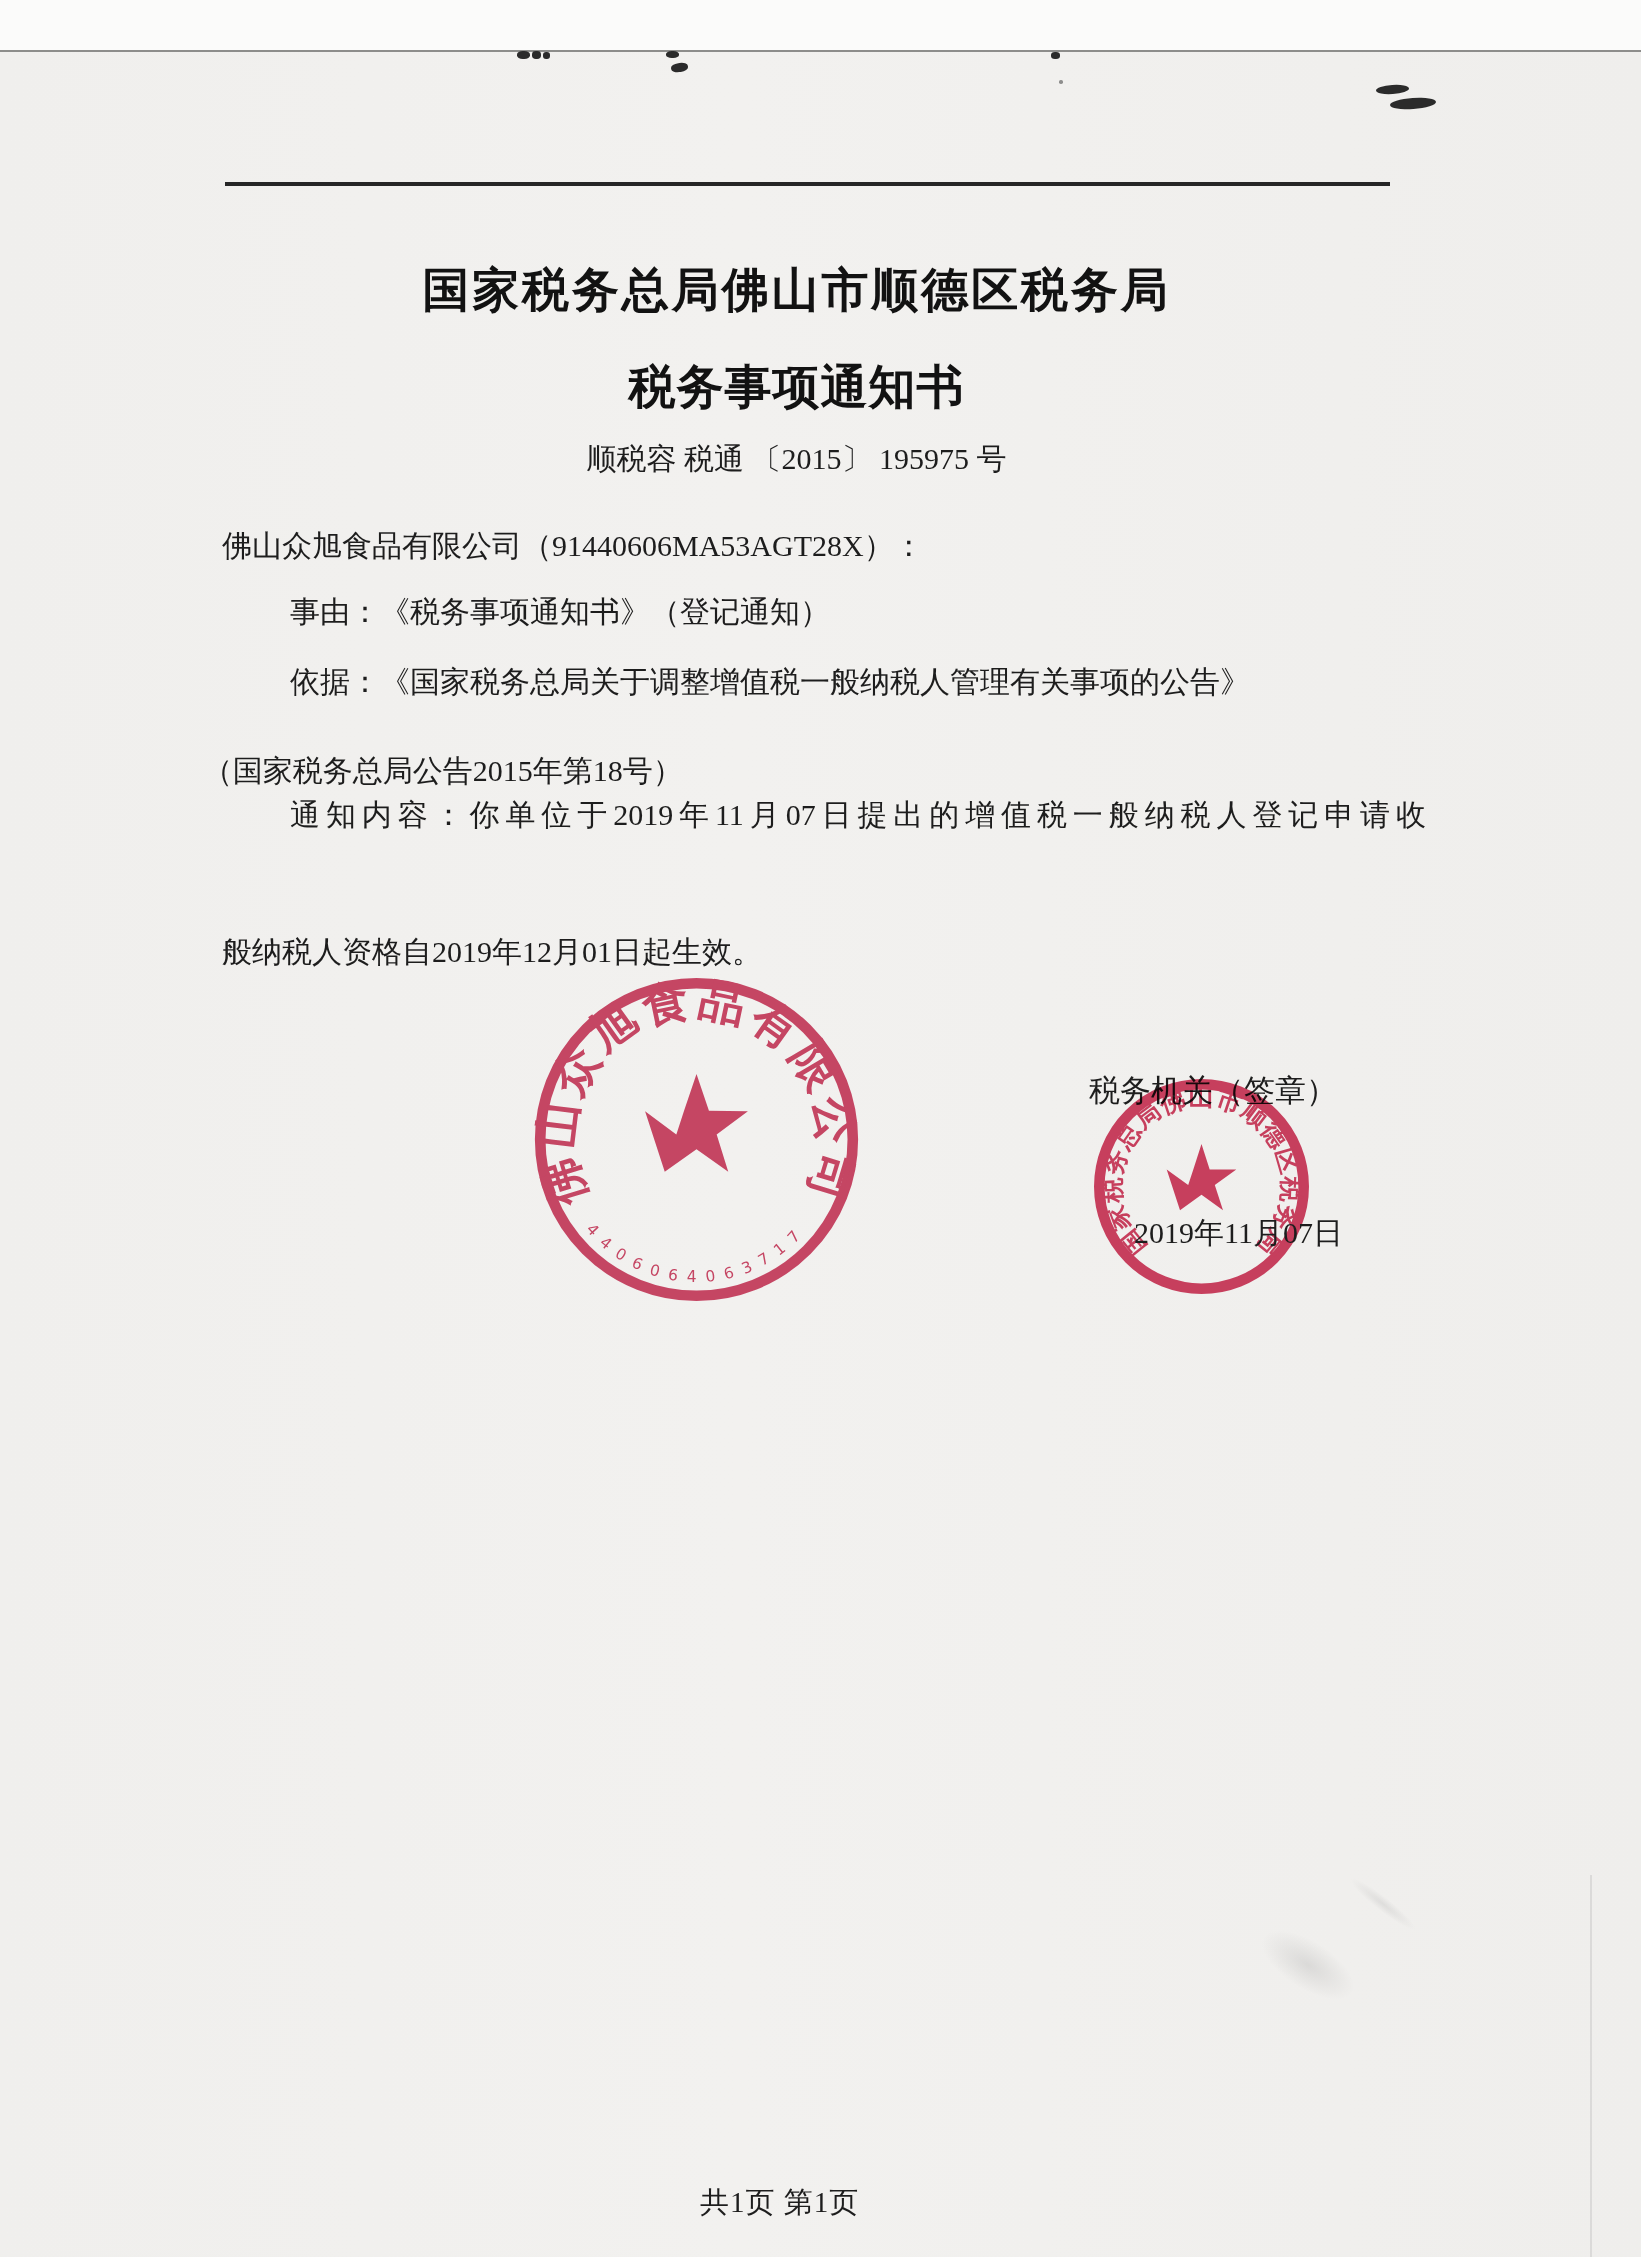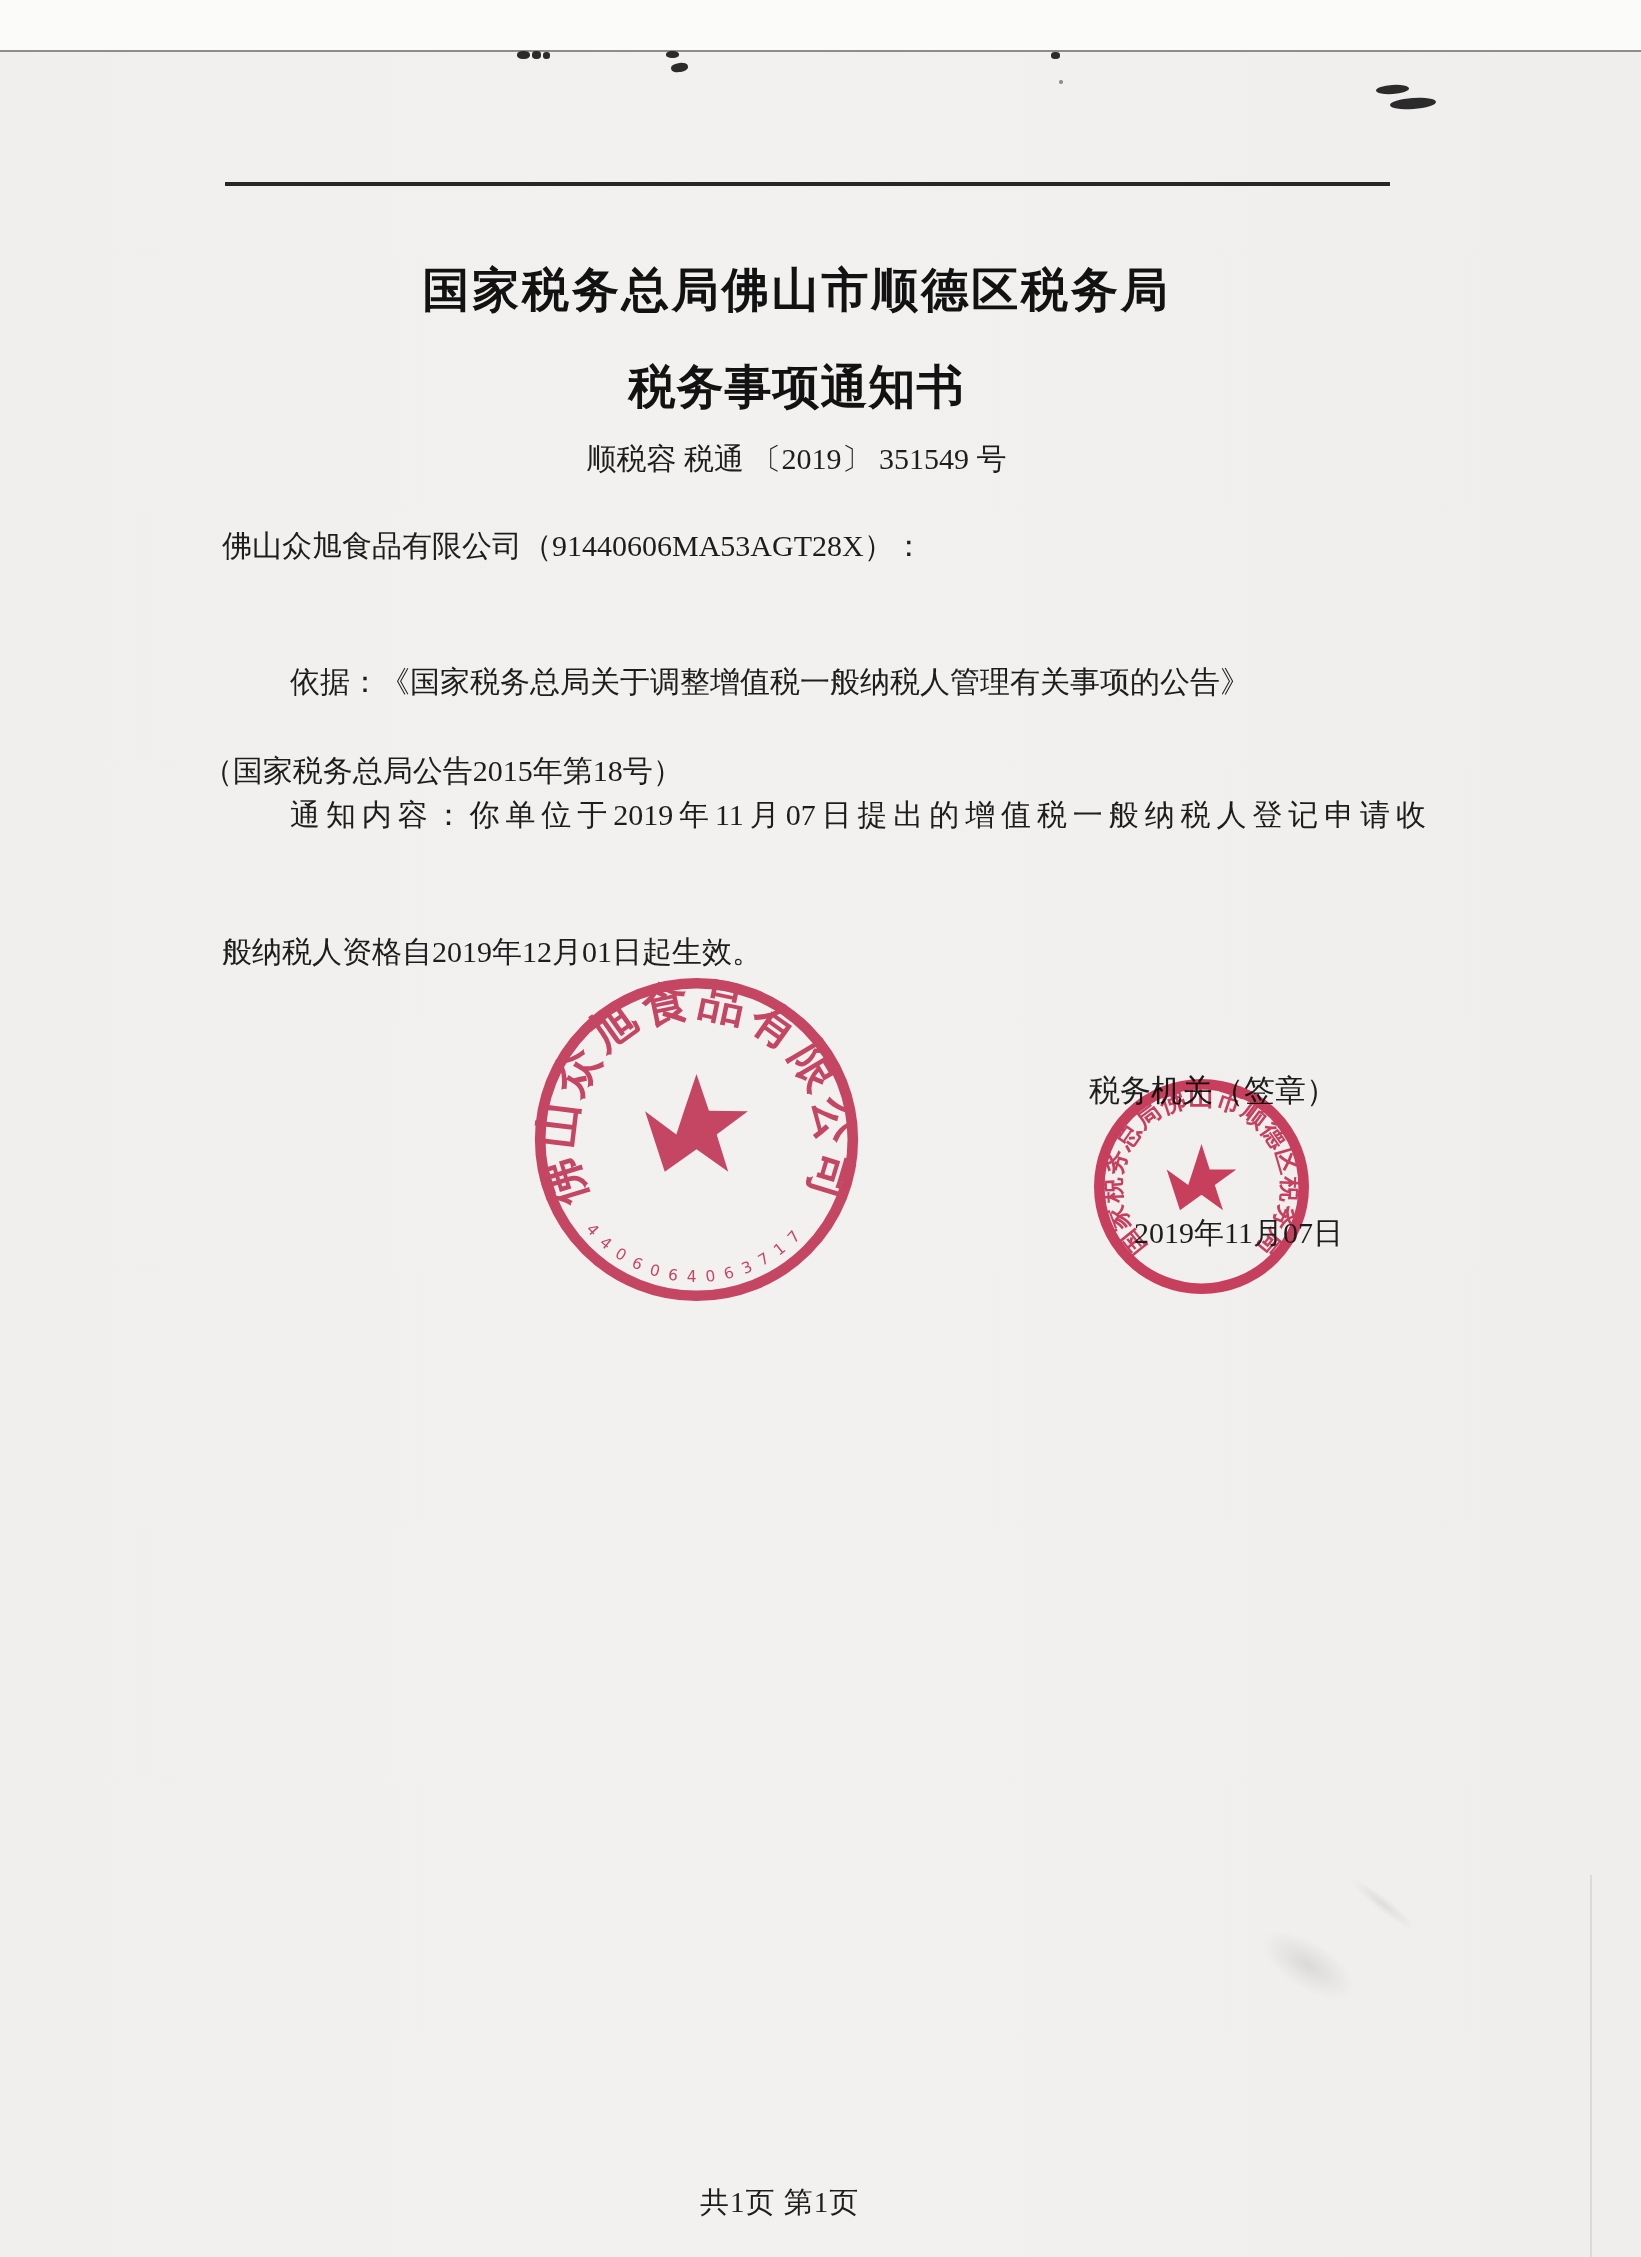--- a/index.html
+++ b/index.html
@@ -54,23 +54,24 @@
   <div class="artifact" style="left:1051px;top:52px;width:8.7px;height:6.8px;"></div>
   <div class="artifact" style="left:1059px;top:80px;width:3.9px;height:3.9px;opacity:.5;"></div>
   <div class="artifact" style="left:1376px;top:85px;width:33px;height:8.7px;transform:rotate(-4deg);border-radius:50%;"></div>
   <div class="artifact" style="left:1390px;top:98px;width:46px;height:10.6px;transform:rotate(-4deg);border-radius:50%;"></div>
 
   <div class="rule"></div>
 
   <div class="title title1">国家税务总局佛山市顺德区税务局</div>
   <div class="title title2">税务事项通知书</div>
 
-  <div class="docnum">顺税容 税通 〔2019〕 351549 号</div>
+  <div class="docnum">顺税容 税通 〔2015〕 195975 号</div>
 
   <div class="bodytext line addr">佛山众旭食品有限公司（91440606MA53AGT28X）：</div>
+  <div class="bodytext line l0">事由：《税务事项通知书》（登记通知）</div>
   <div class="bodytext line l1">依据：《国家税务总局关于调整增值税一般纳税人管理有关事项的公告》</div>
   <div class="bodytext line l2">（国家税务总局公告2015年第18号）</div>
   <div class="bodytext line l3">通知内容：你单位于2019年11月07日提出的增值税一般纳税人登记申请收</div>
   <div class="bodytext line l5">般纳税人资格自2019年12月01日起生效。</div>
 
   <div class="bodytext sign-label">税务机关（签章）</div>
   <div class="bodytext sign-date">2019年11月07日</div>
 
   <svg class="stamp" id="company-seal" width="357" height="357" viewBox="-185 -185 370 370">
     <defs>

